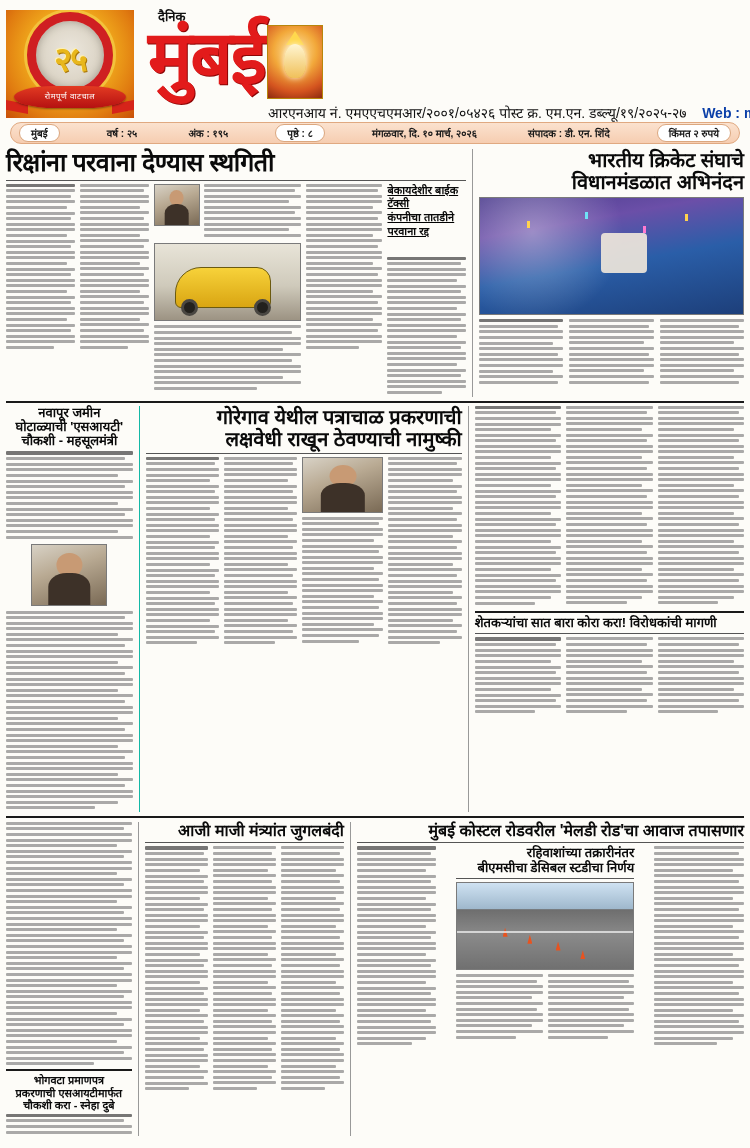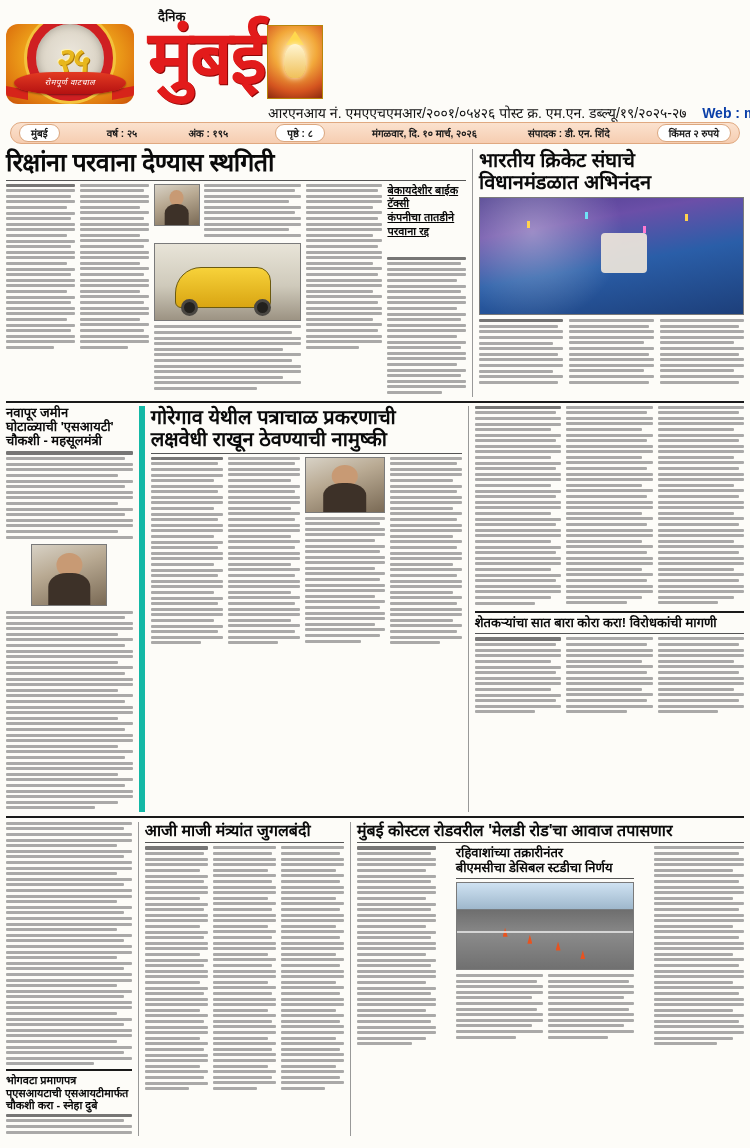--- a/index.html
+++ b/index.html
@@ -9,26 +9,25 @@
     background:#fdfcf8;
     font-family:"Liberation Sans", sans-serif;
     overflow:hidden;
     position:relative;
   }
   .page { width:750px; height:1148px; position:relative; padding:0 6px; }
 
   
   .masthead { display:flex; align-items:center; height:120px; padding-top:8px; }
   .logo-emblem {
-    width:128px; height:80px; flex:0 0 128px;
+    width:128px; height:108px; flex:0 0 128px;
     position:relative;
     background:radial-gradient(ellipse at 50% 40%, #f9d84a 0%, #f0a81c 45%, #e07b10 75%, #c94f08 100%);
-    border-radius:12px;
+    border-radius:0;
     overflow:hidden;
-    font-style:italic;
   }
   .logo-emblem .ring {
     position:absolute; left:50%; top:42%; transform:translate(-50%,-50%);
     width:86px; height:86px; border-radius:50%;
     background:radial-gradient(circle at 50% 45%, #ece7dd 0%, #ddd6c8 55%, #c9bfae 100%);
     border:9px solid #cf1f22;
     box-shadow:0 0 0 3px #f3c23c, inset 0 0 8px rgba(0,0,0,.25);
   }
   .logo-emblem .num {
     position:absolute; left:50%; top:44%; transform:translate(-50%,-50%);
@@ -112,22 +111,22 @@
 
   .hl {
     font-weight:bold; color:#0a0a0a; line-height:1.1;
     font-family:"Liberation Sans", sans-serif;
   }
   .hl-xl { font-size:25px; letter-spacing:-.5px; }
   .hl-lg { font-size:20px; }
   .hl-md { font-size:16px; }
   .hl-sm { font-size:13px; }
   .hl-xs { font-size:11px; }
-  .center { text-align:left; }
-  .right { text-align:left; }
+  .center { text-align:right; }
+  .right { text-align:center; }
 
   
   .body-col { font-size:0; }
   .ln {
     height:3px; background:#8e8e8e; margin-bottom:2.6px; border-radius:1px;
     opacity:.75;
   }
   .ln.s1 { width:100%; }
   .ln.s2 { width:94%; }
   .ln.s3 { width:88%; }
@@ -509,21 +508,21 @@
           <div class="ln s3"></div>
           <div class="ln s1"></div>
           <div class="ln s2"></div>
         <div class="ln s1"></div>
           <div class="ln s1"></div>
           <div class="ln s3"></div>
           <div class="ln s4"></div>
       </div>
     </div>
 
-    <div style="width:330px; border-left:6px solid #14b8a6; border-right:1px solid #999; padding:0 6px;">
+    <div style="width:330px; border-left:1px solid #14b8a6; border-right:1px solid #999; padding:0 6px;">
       <div class="hl hl-lg center">गोरेगाव येथील पत्राचाळ प्रकरणाची</div>
       <div class="hl hl-lg center">लक्षवेधी राखून ठेवण्याची नामुष्की</div>
       <div class="hr-thin"></div>
       <div style="display:flex;gap:5px;">
         <div class="body-col" style="width:74px">
           <div class="ln lead s1"></div>
             <div class="ln s2"></div>
             <div class="ln s1"></div>
             <div class="ln s1"></div>
           <div class="ln s3"></div>
@@ -880,21 +879,21 @@
           <div class="ln s1"></div>
           <div class="ln s1"></div>
           <div class="ln s3"></div>
         <div class="ln s1"></div>
           <div class="ln s2"></div>
           <div class="ln s1"></div>
           <div class="ln s4"></div>
       </div>
       <div class="hr-thick" style="margin:4px 0 3px;"></div>
       <div class="hl hl-xs right">भोगवटा प्रमाणपत्र</div>
-      <div class="hl hl-xs right">प्एसआयटाची एसआयटीमार्फत</div>
+      <div class="hl hl-xs right">प्रकरणाची एसआयटीमार्फत</div>
       <div class="hl hl-xs right">चौकशी करा - स्नेहा दुबे</div>
       <div class="body-col" style="margin-top:3px;">
         <div class="ln lead s1"></div>
           <div class="ln s2"></div>
           <div class="ln s1"></div>
           <div class="ln s1"></div>
 
       </div>
     </div>
 

